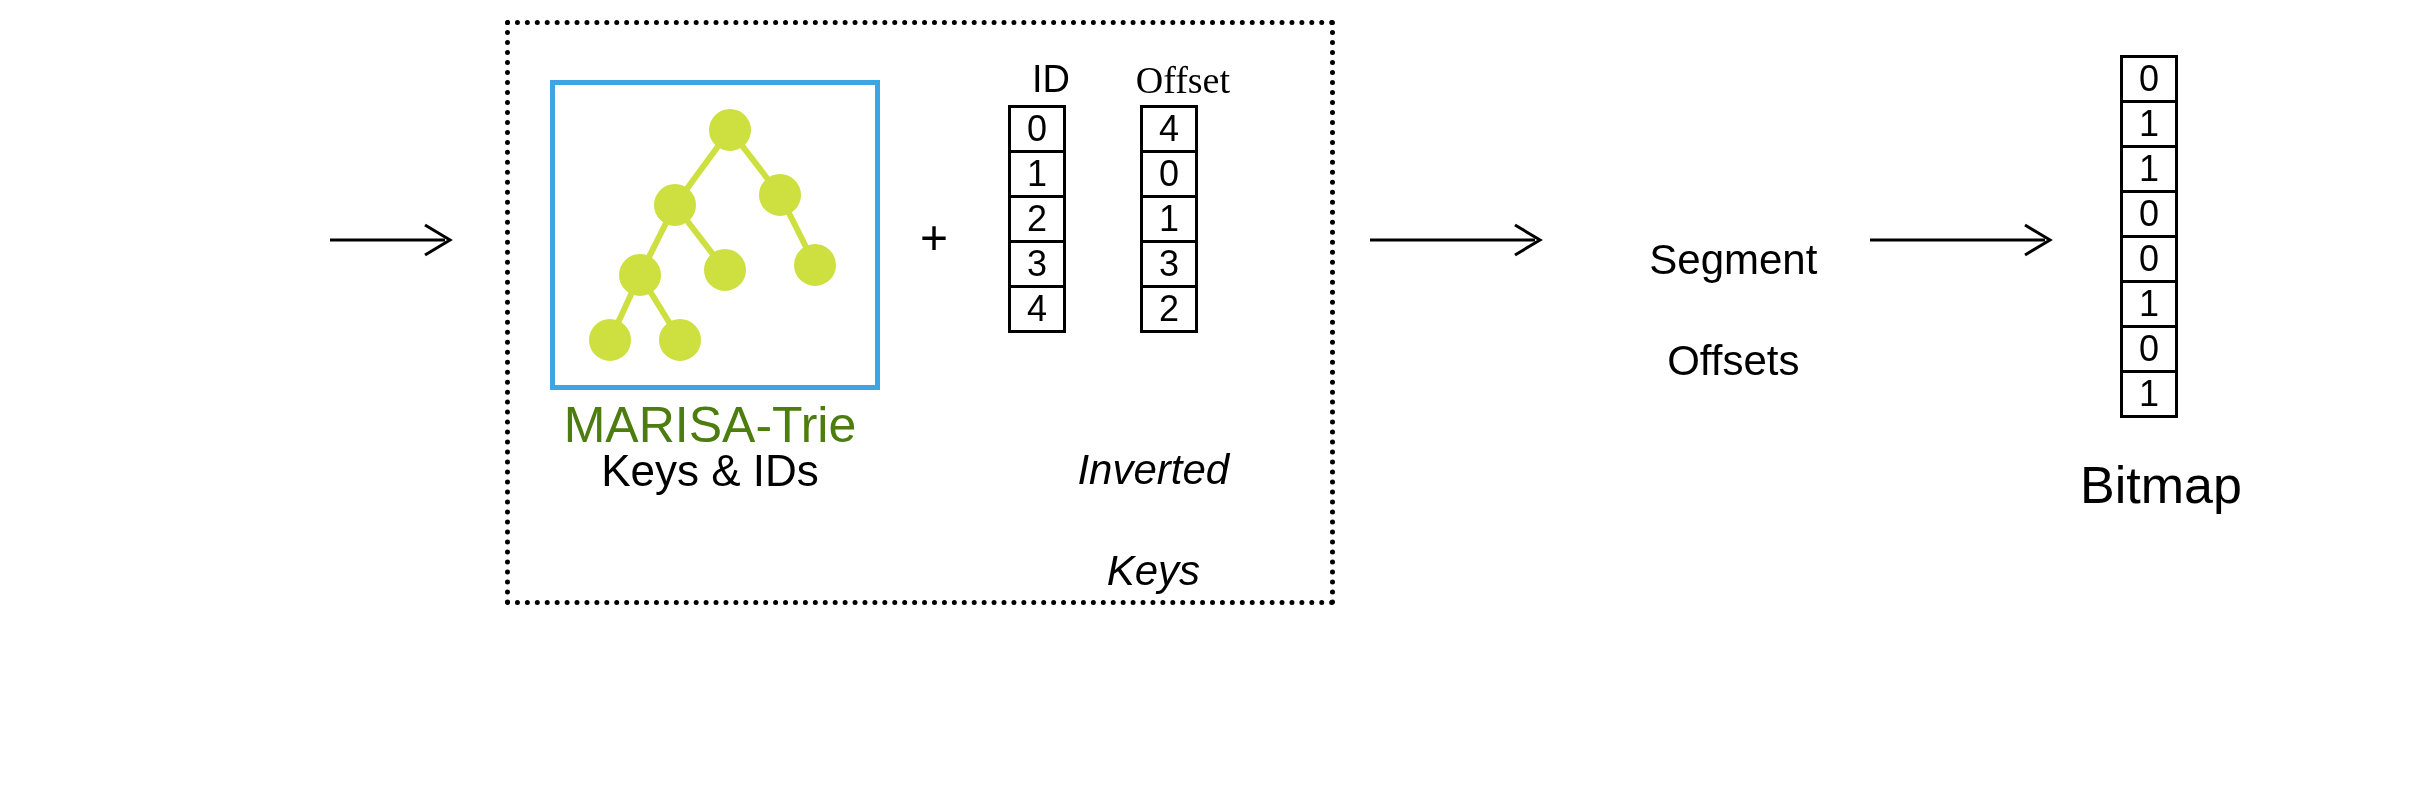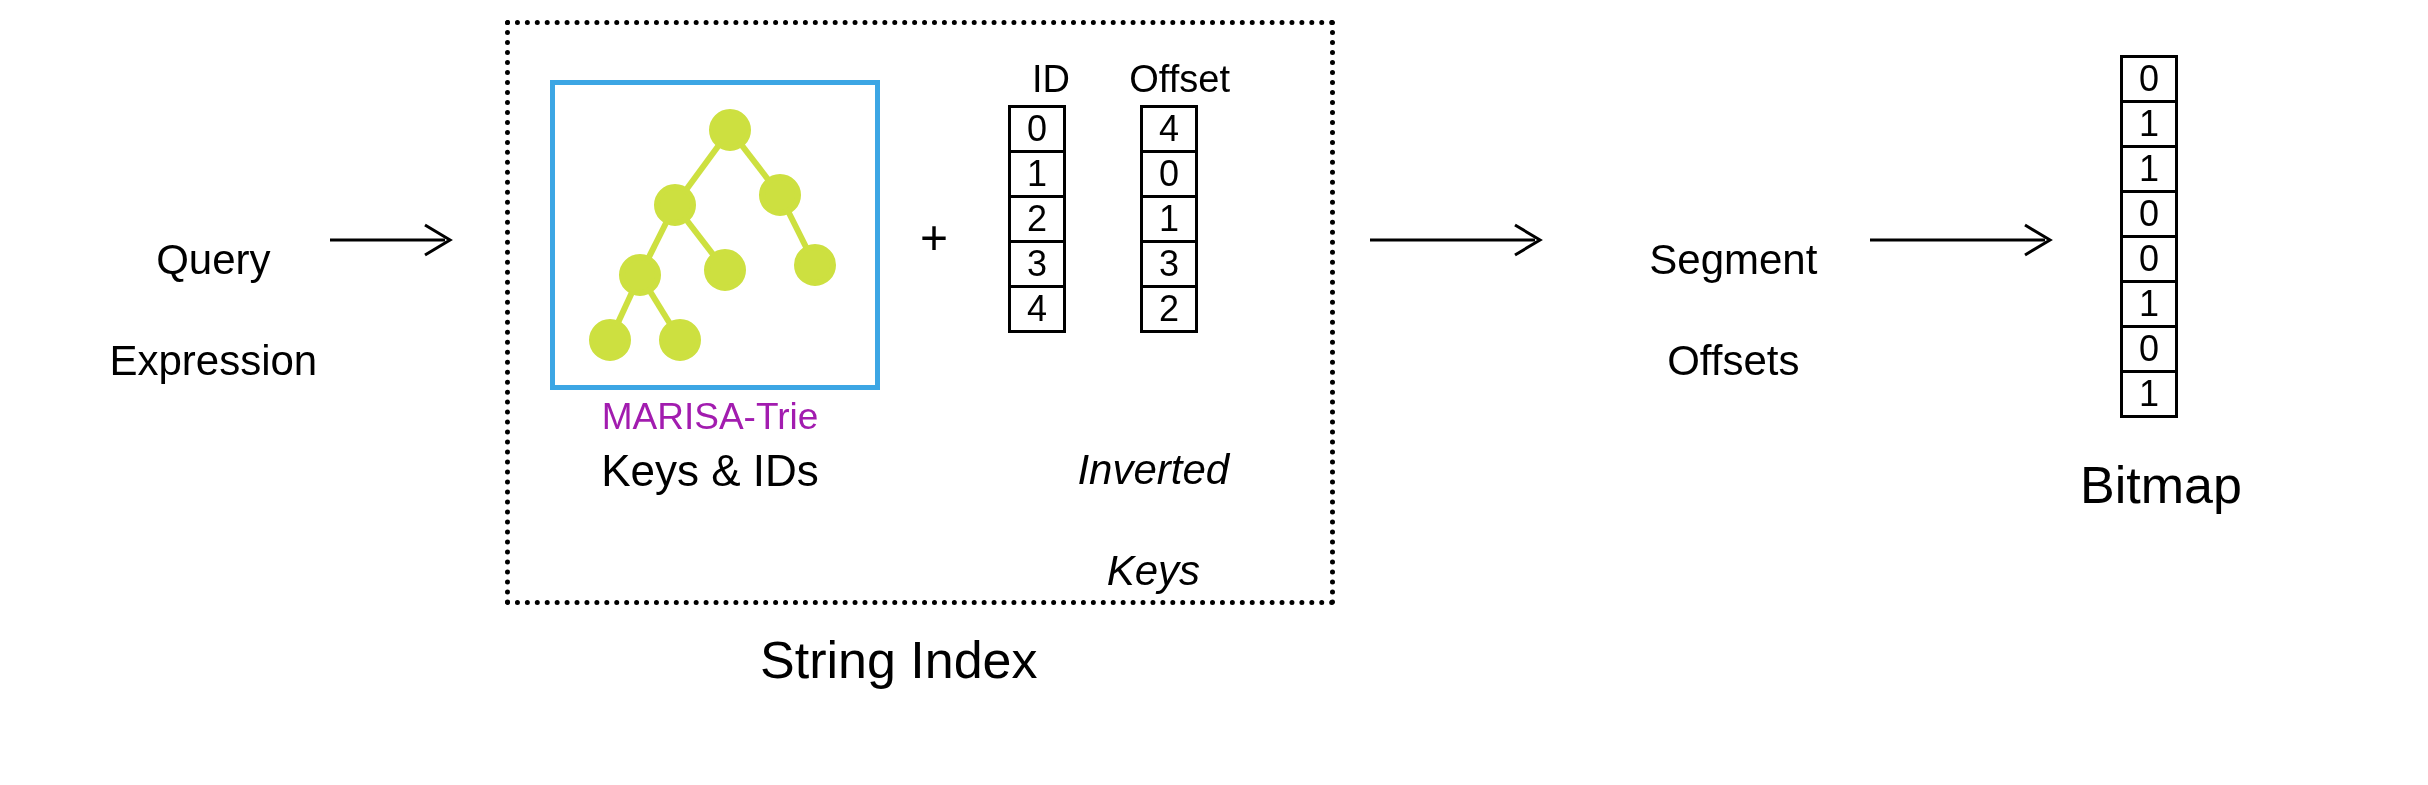--- a/index.html
+++ b/index.html
@@ -36,22 +36,22 @@
     position: absolute;
     border: 5px dotted #000;
     border-radius: 2px;
   }
   .trie-box {
     position: absolute;
     border: 5px solid #3ca6e4;
     background: #fff;
   }
   .trie-label {
-    color: #a21caf;
-    font-size: 37px;
+    color: #4d7c0f;
+    font-size: 50px;
     text-align: center;
   }
   .plus {
     position: absolute;
     font-size: 48px;
   }
   .col-header {
     position: absolute;
     font-size: 38px;
     text-align: right;
@@ -76,24 +76,20 @@
     position: absolute;
     font-size: 52px;
     text-align: left;
   }
 </style>
 </head>
 <body>
 
 <div class="canvas">
 
-  <div class="text label-query">
-    <span>Query</span><br>
-    <span>Expression</span>
-  </div>
 
   <svg class="arrow" style="left:330px; top:215px;" width="130" height="50" viewBox="0 0 130 50">
     <line x1="0" y1="25" x2="115" y2="25" stroke="#000" stroke-width="3"></line>
     <polyline points="95,10 120,25 95,40" fill="none" stroke="#000" stroke-width="3"></polyline>
   </svg>
 
   <div class="dotted-box" style="left:505px; top:20px; width:820px; height:575px;"></div>
 
   <div class="trie-box" style="left:550px; top:80px; width:320px; height:300px;">
     <svg width="310" height="290" viewBox="0 0 310 290">
@@ -124,35 +120,34 @@
 
   <div class="col-header" style="left:1000px; top:58px; width:70px;">ID</div>
   <div class="cells" style="left:1008px; top:105px;">
     <div class="cell">0</div>
     <div class="cell">1</div>
     <div class="cell">2</div>
     <div class="cell">3</div>
     <div class="cell">4</div>
   </div>
 
-  <div class="col-header" style="left:1110px; top:58px; width:120px;">Offset</div>
+  <div class="col-header" style="left:1110px; top:58px; width:120px;font-family:Liberation Serif, serif;">Offset</div>
   <div class="cells" style="left:1140px; top:105px;">
     <div class="cell">4</div>
     <div class="cell">0</div>
     <div class="cell">1</div>
     <div class="cell">3</div>
     <div class="cell">2</div>
   </div>
 
   <div class="text" style="left:1000px; top:395px; width:260px;font-style:italic;">
     <span>Inverted</span><br>
     <span>Keys</span>
   </div>
 
-  <div class="caption" style="left:760px; top:630px; width:300px;">String Index</div>
 
   <svg class="arrow" style="left:1370px; top:215px;" width="180" height="50" viewBox="0 0 180 50">
     <line x1="0" y1="25" x2="165" y2="25" stroke="#000" stroke-width="3"></line>
     <polyline points="145,10 170,25 145,40" fill="none" stroke="#000" stroke-width="3"></polyline>
   </svg>
 
   <div class="text" style="left:1590px; top:185px; width:240px;">
     <span>Segment</span><br>
     <span>Offsets</span>
   </div>

